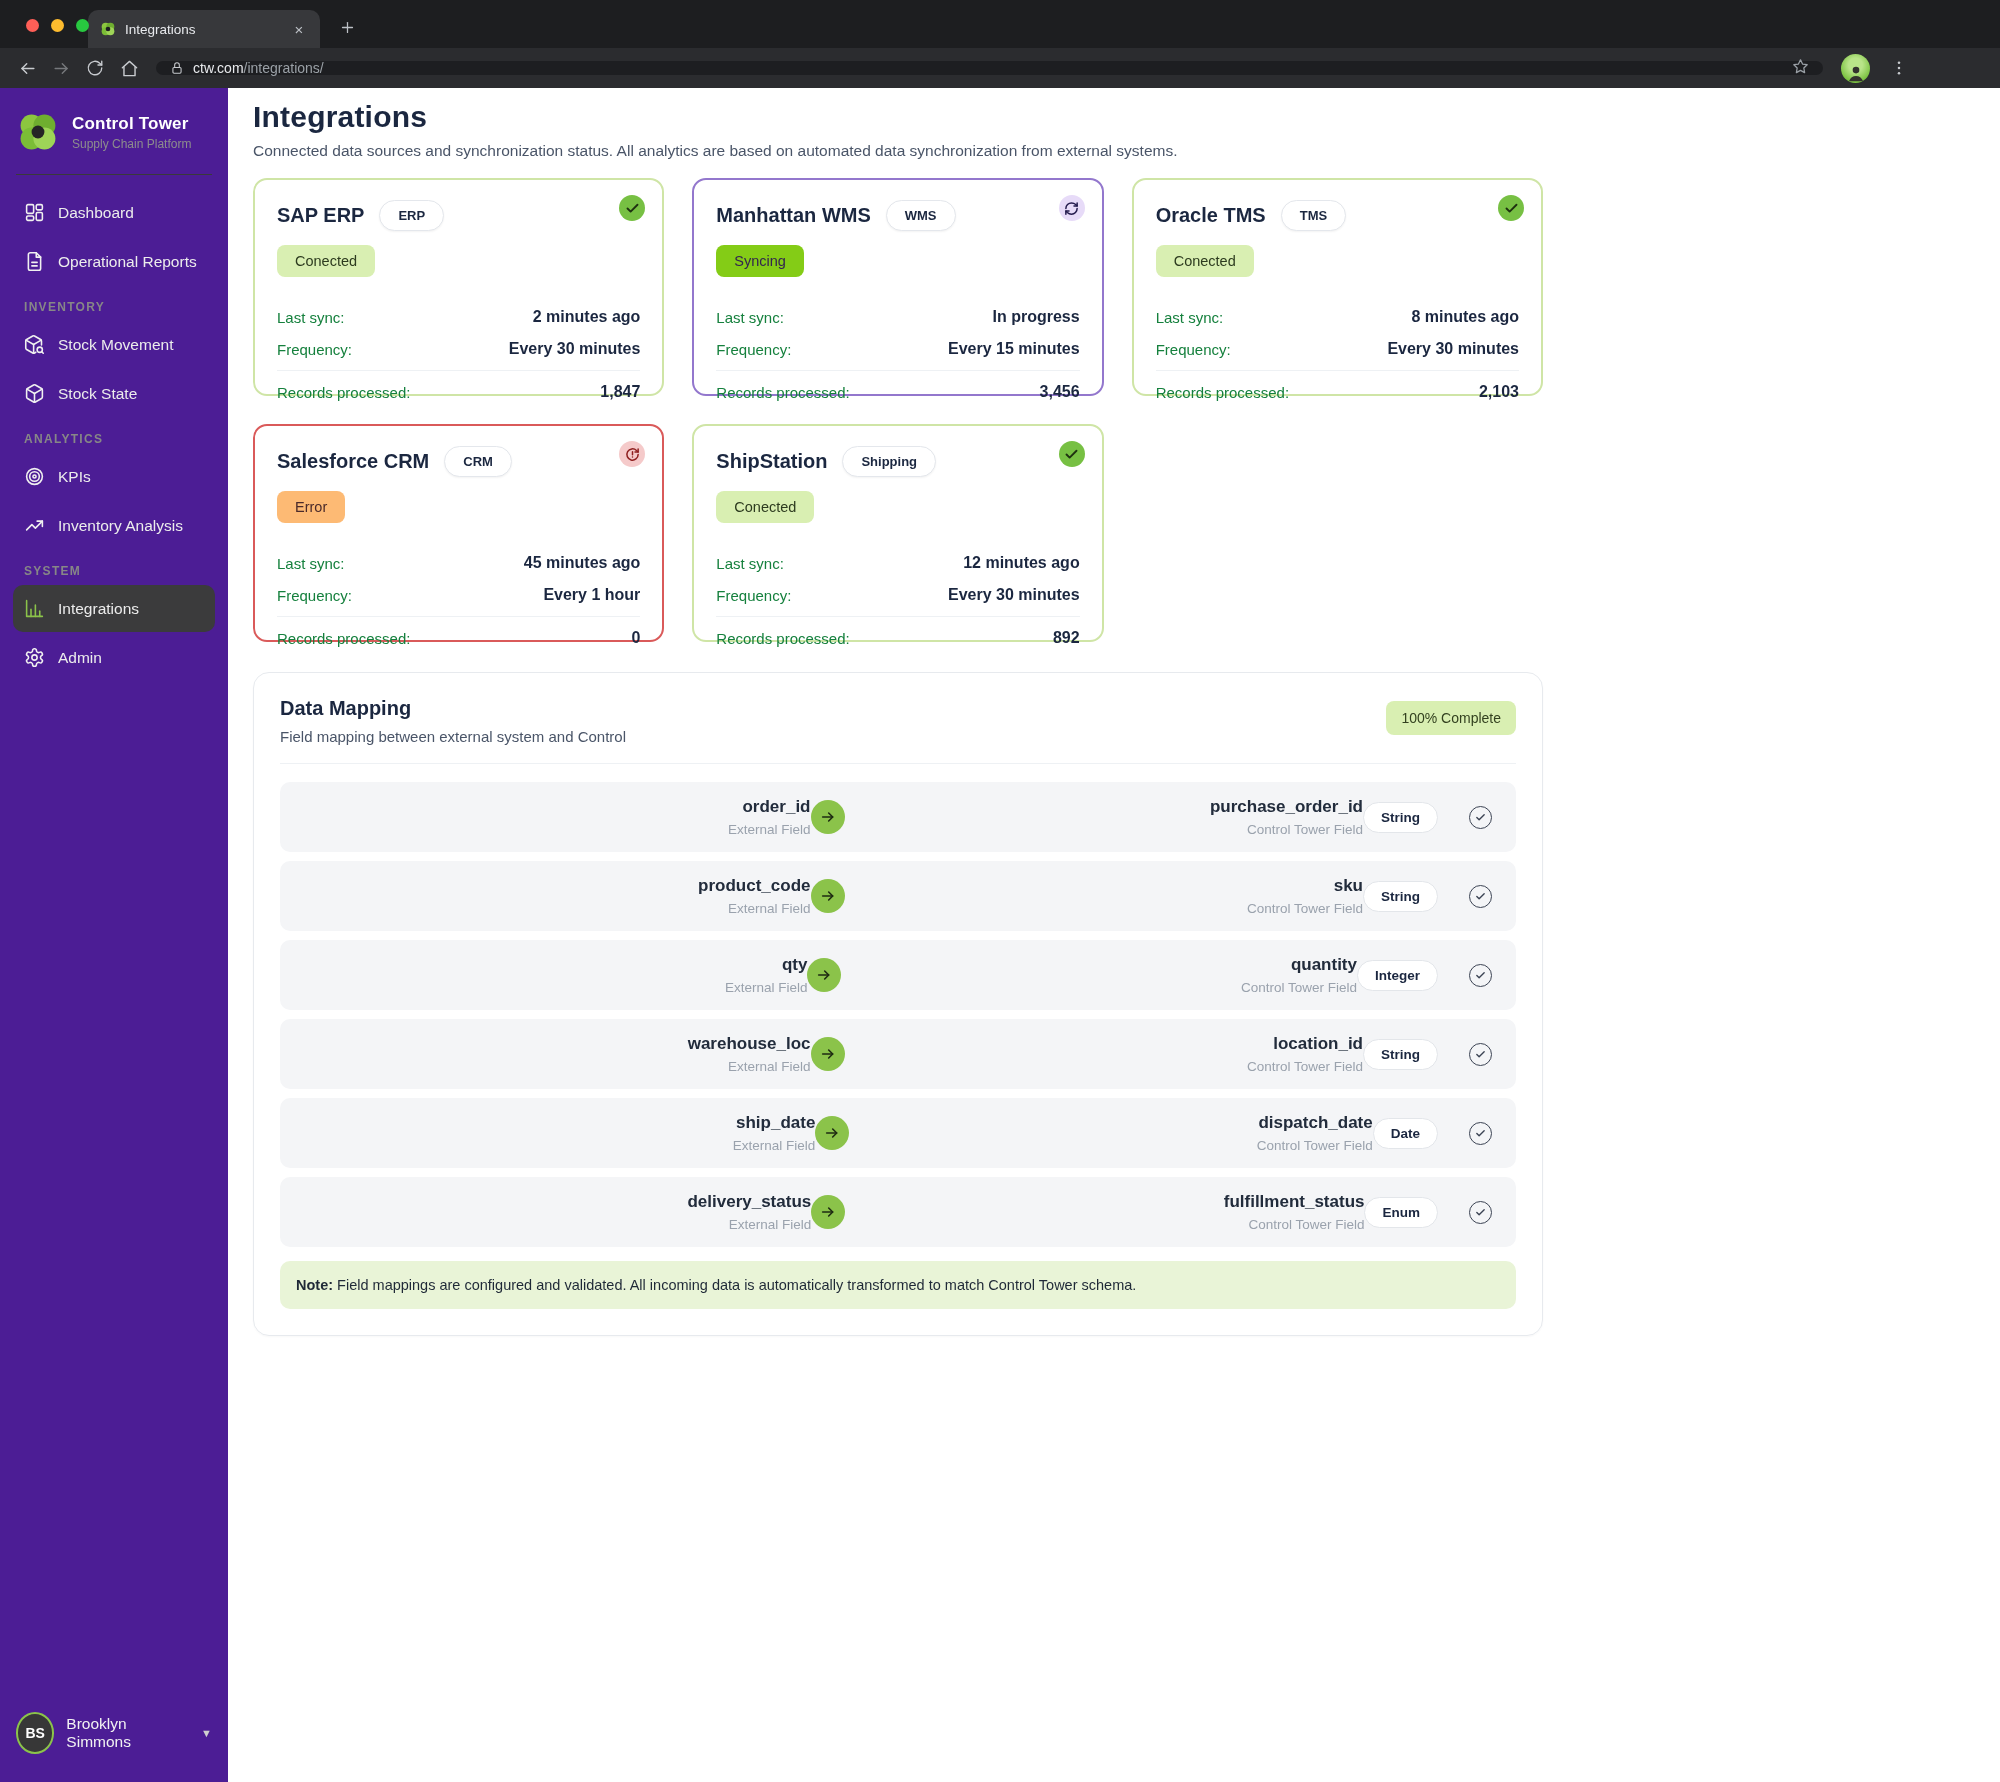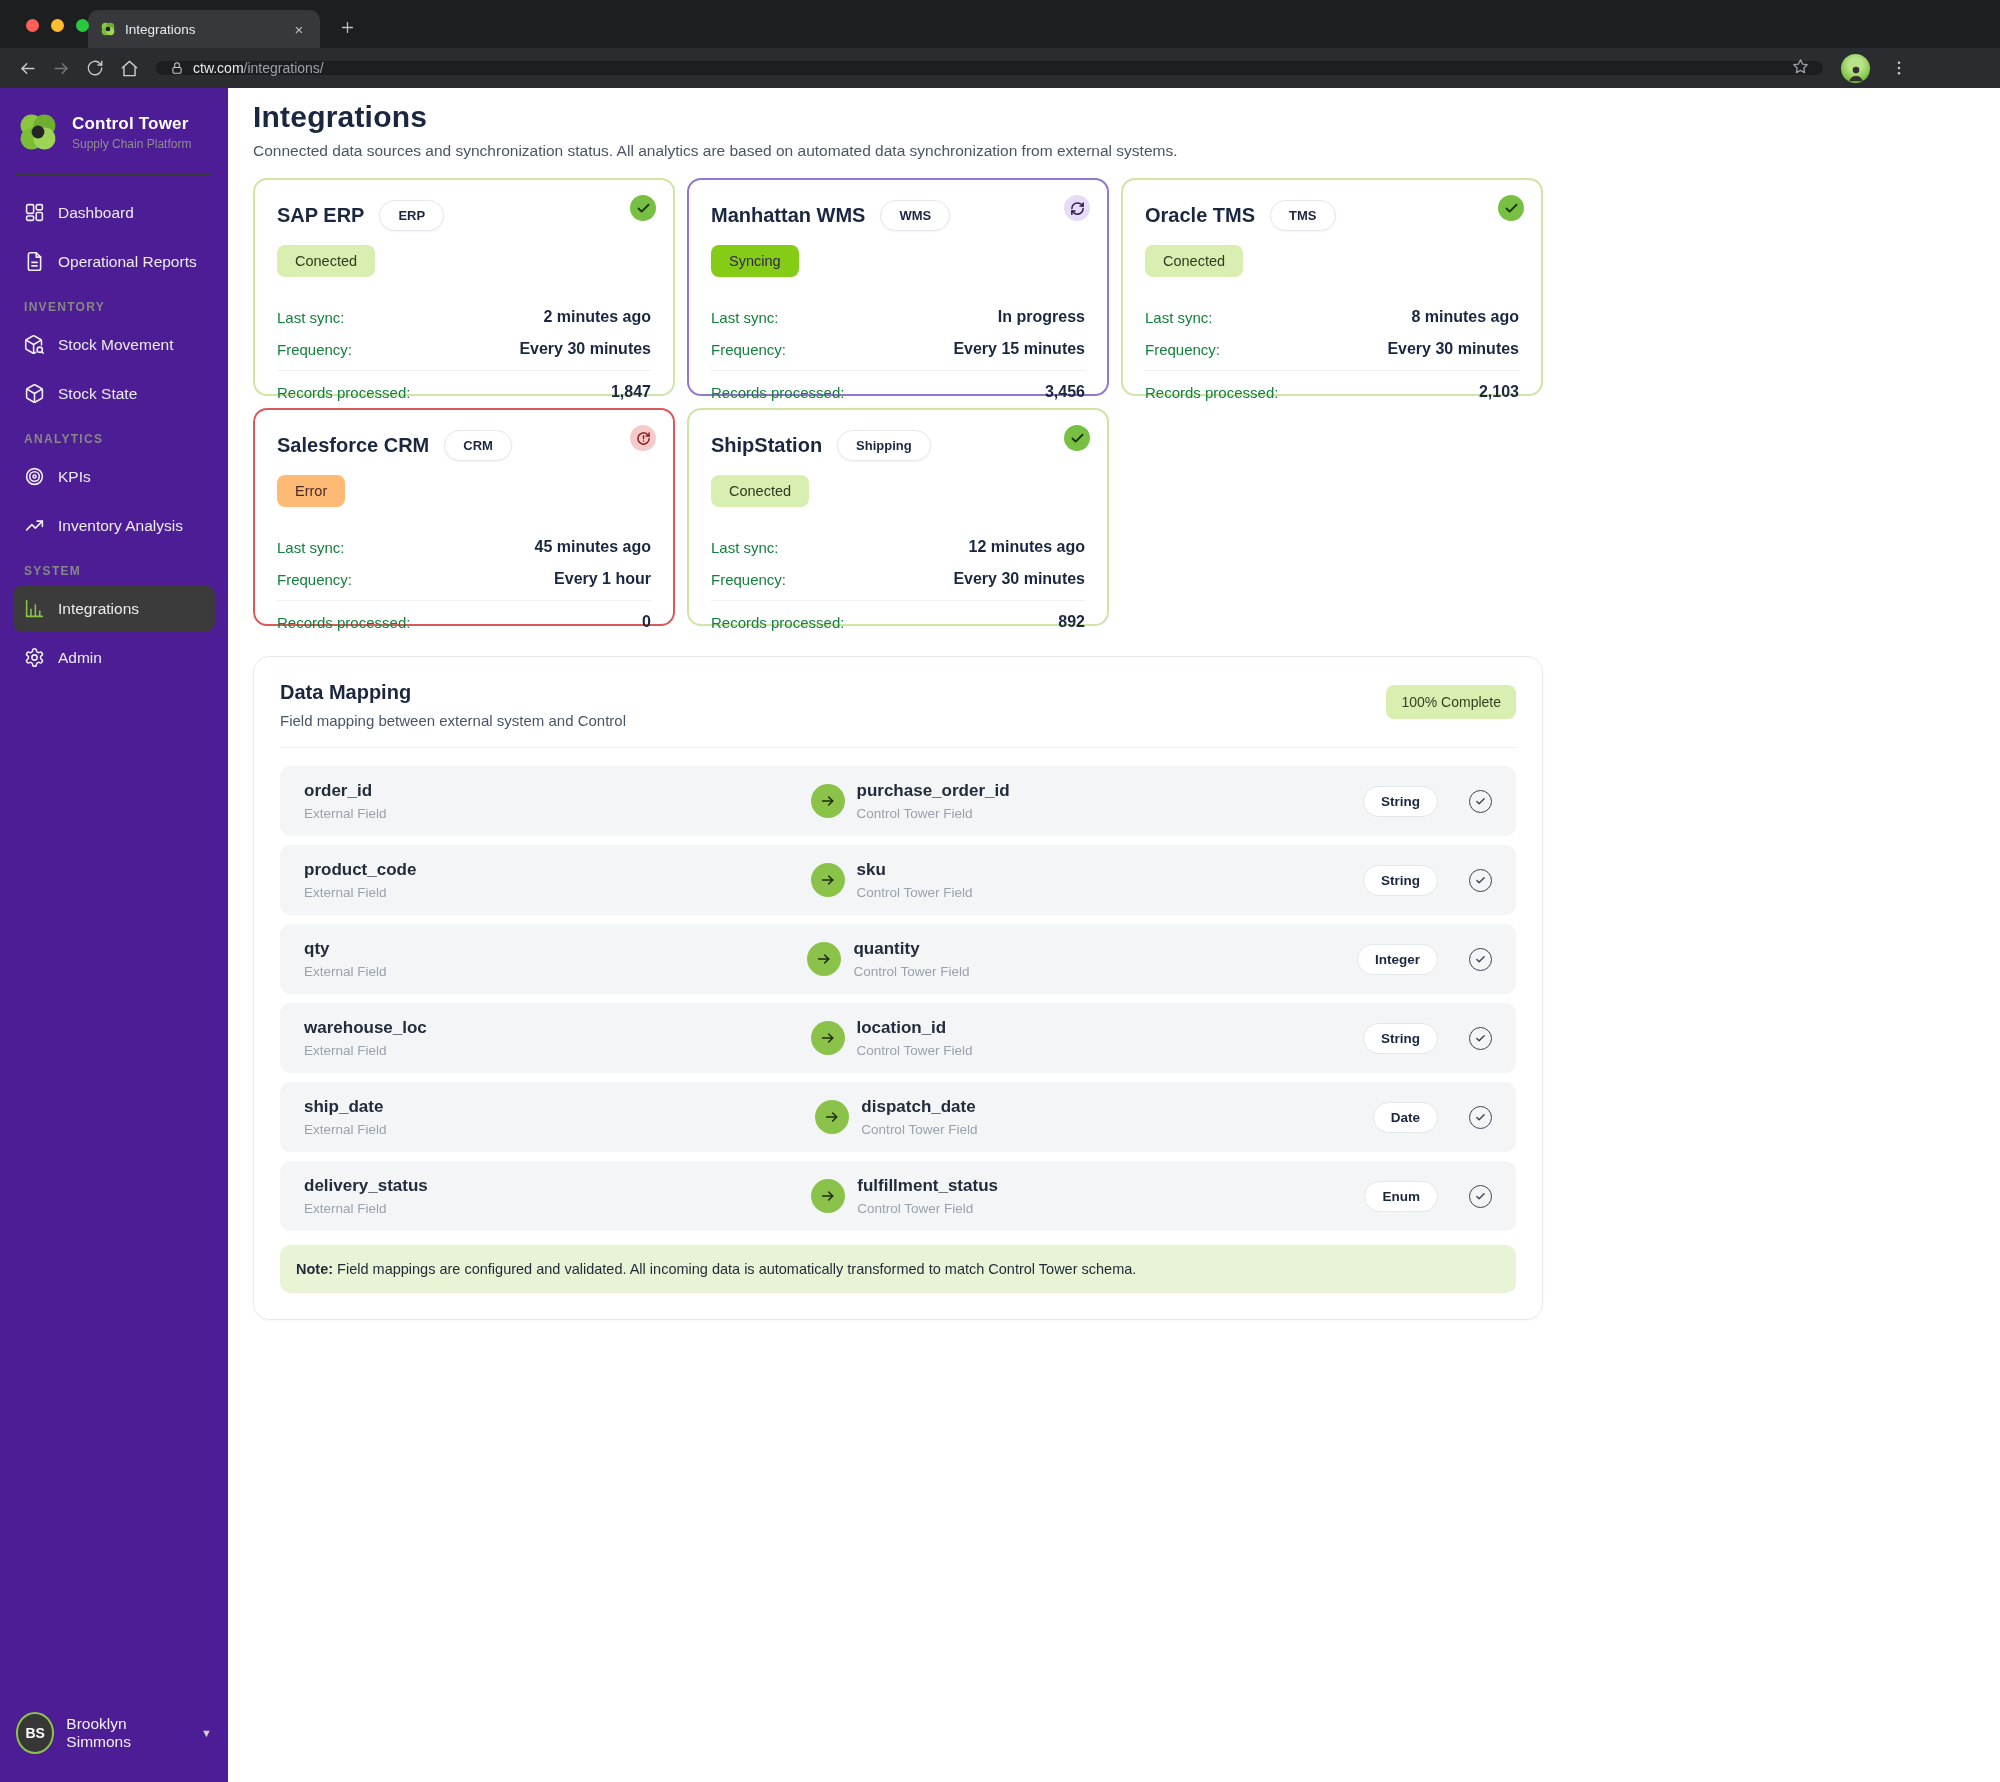--- a/index.html
+++ b/index.html
@@ -47,21 +47,21 @@
     display:flex; align-items:center; justify-content:center; font-size:14px; font-weight:bold; color:#fff; }
   .user-name { font-size:15.5px; color:#f2f2f2; }
   .user-caret { color:#cfcfcf; font-size:11px; margin-left:6px; }
 
   
   .main { flex:1; background:#fff; padding:12px 0 0 25px; }
   .content { width:1290px; }
   .page-title { font-size:30px; font-weight:bold; color:#1b2740; letter-spacing:.2px; }
   .page-sub { font-size:15.5px; color:#4a5568; margin-top:8px; }
 
-  .cards { display:grid; grid-template-columns:repeat(3,1fr); gap:12px; margin-top:18px; }
+  .cards { display:grid; grid-template-columns:repeat(3,1fr); gap:28px; margin-top:18px; }
   .card { position:relative; height:218px; border-radius:14px; border:2px solid #cfe5a6; background:#fff; padding:20px 22px; }
   .card--connected { border-color:#cfe5a6; }
   .card--syncing   { border-color:#9377cd; }
   .card--error     { border-color:#da5a5a; }
   .card-head { display:flex; align-items:center; gap:15px; }
   .card-name { font-size:20px; font-weight:bold; color:#1b2740; }
   .type-pill { border:1.5px solid #e4e7ec; border-radius:999px; padding:7px 18px; font-size:13px; font-weight:bold;
     color:#1b2740; background:#fff; box-shadow:0 1px 2px rgba(0,0,0,.05); }
   .status-ico { position:absolute; top:15px; right:17px; width:26px; height:26px; border-radius:50%;
     display:none; align-items:center; justify-content:center; }
@@ -81,21 +81,21 @@
 
   
   .panel { margin-top:30px; border:1px solid #e7eaee; border-radius:16px; padding:24px 26px 26px;
     box-shadow:0 1px 2px rgba(16,24,40,.03); }
   .panel-head { display:flex; justify-content:space-between; align-items:flex-start;
     padding-bottom:18px; border-bottom:1px solid #eef1f4; margin-bottom:18px; }
   .panel-title { font-size:20px; font-weight:bold; color:#1b2740; }
   .panel-sub { font-size:15px; color:#4a5568; margin-top:8px; }
   .complete-badge { background:#d9efb2; color:#33411f; padding:9px 15px; border-radius:8px; font-size:14px; margin-top:4px; }
   .mrow { display:grid; grid-template-columns:1fr 46px 1fr auto 40px; align-items:center;
-    background:#f4f5f7; border-radius:10px; padding:12px 24px; margin-bottom:9px; min-height:70px; }
+    background:#f4f5f7; border-radius:10px; padding:12px 24px; margin-bottom:9px; min-height:70px;text-align:right; }
   .mfield-name { font-size:17px; font-weight:bold; color:#222c3c; }
   .mfield-sub { font-size:13.5px; color:#9aa2ad; margin-top:5px; }
   .arrow-circle { width:34px; height:34px; border-radius:50%; background:#8bc34a; color:#1e2b12;
     display:flex; align-items:center; justify-content:center; }
   .arrow-circle svg { width:16px; height:16px; }
   .type-badge { background:#fff; border:1px solid #e3e6ea; border-radius:999px; padding:7px 17px;
     font-size:13.5px; font-weight:bold; color:#1b2740; justify-self:end; margin-right:14px; }
   .mcheck { width:23px; height:23px; border-radius:50%; border:1.6px solid #3c4454; color:#3c4454;
     display:flex; align-items:center; justify-content:center; justify-self:end; }
   .mcheck svg { width:11px; height:11px; }

